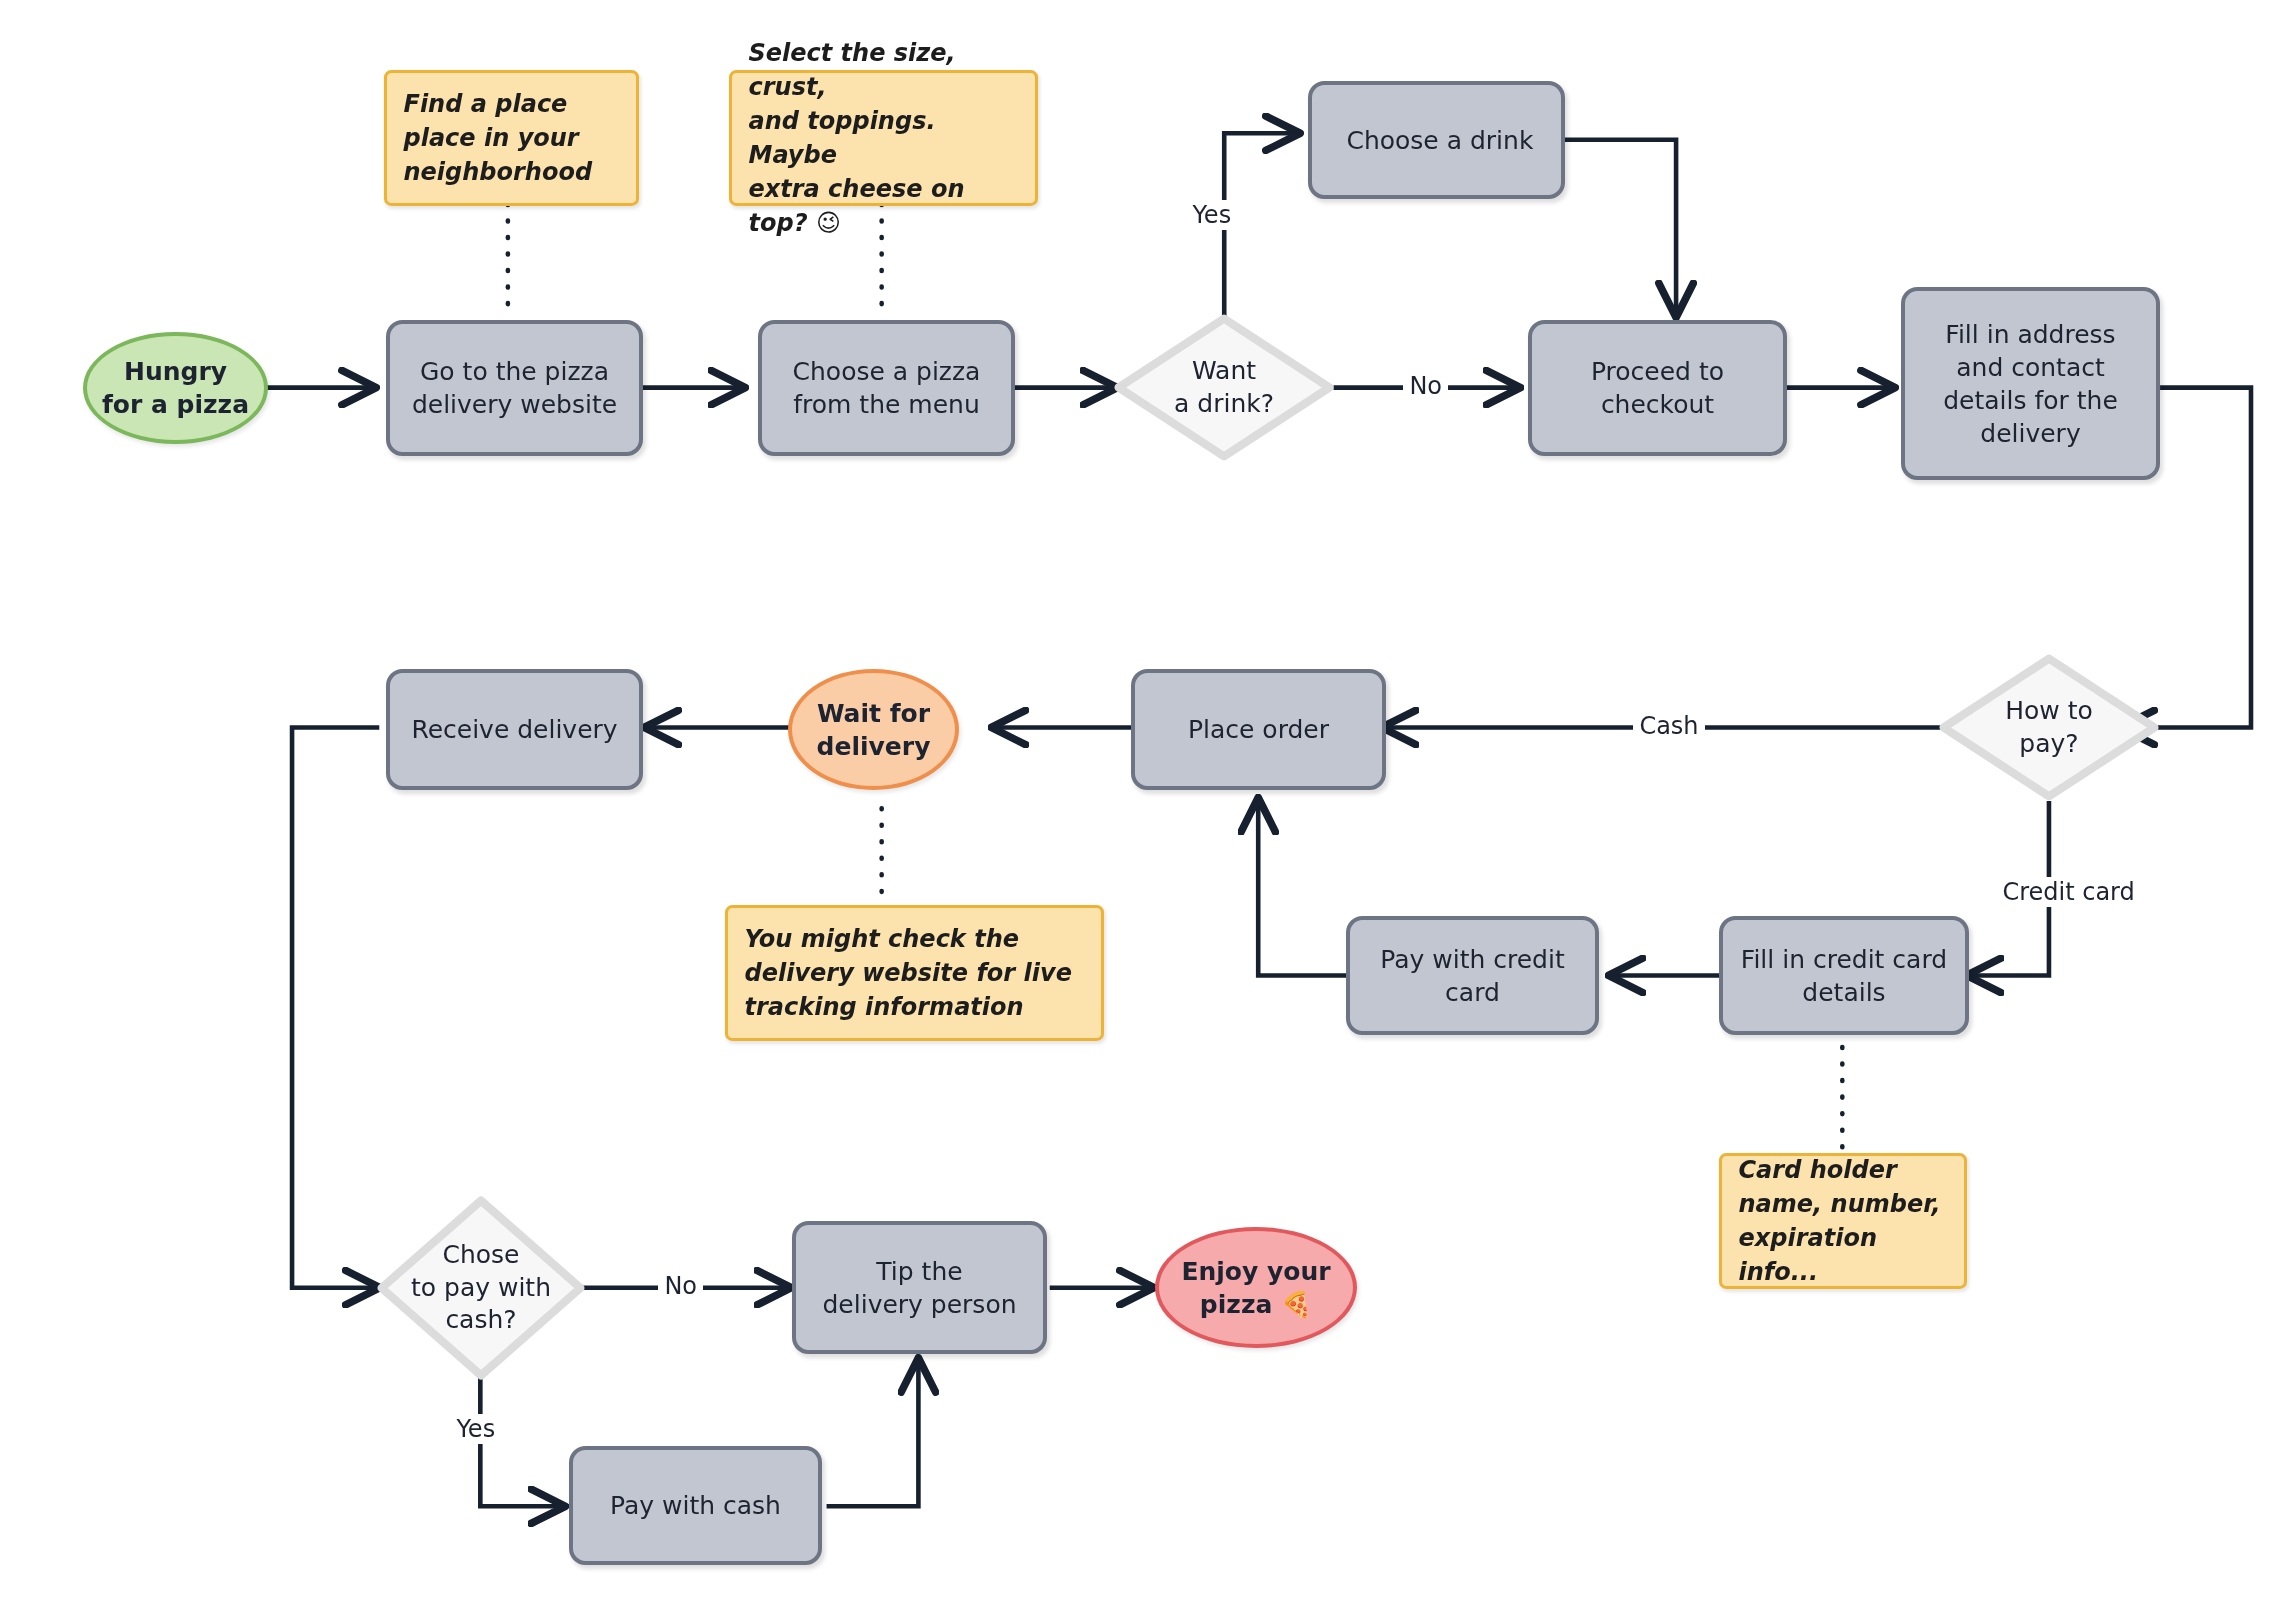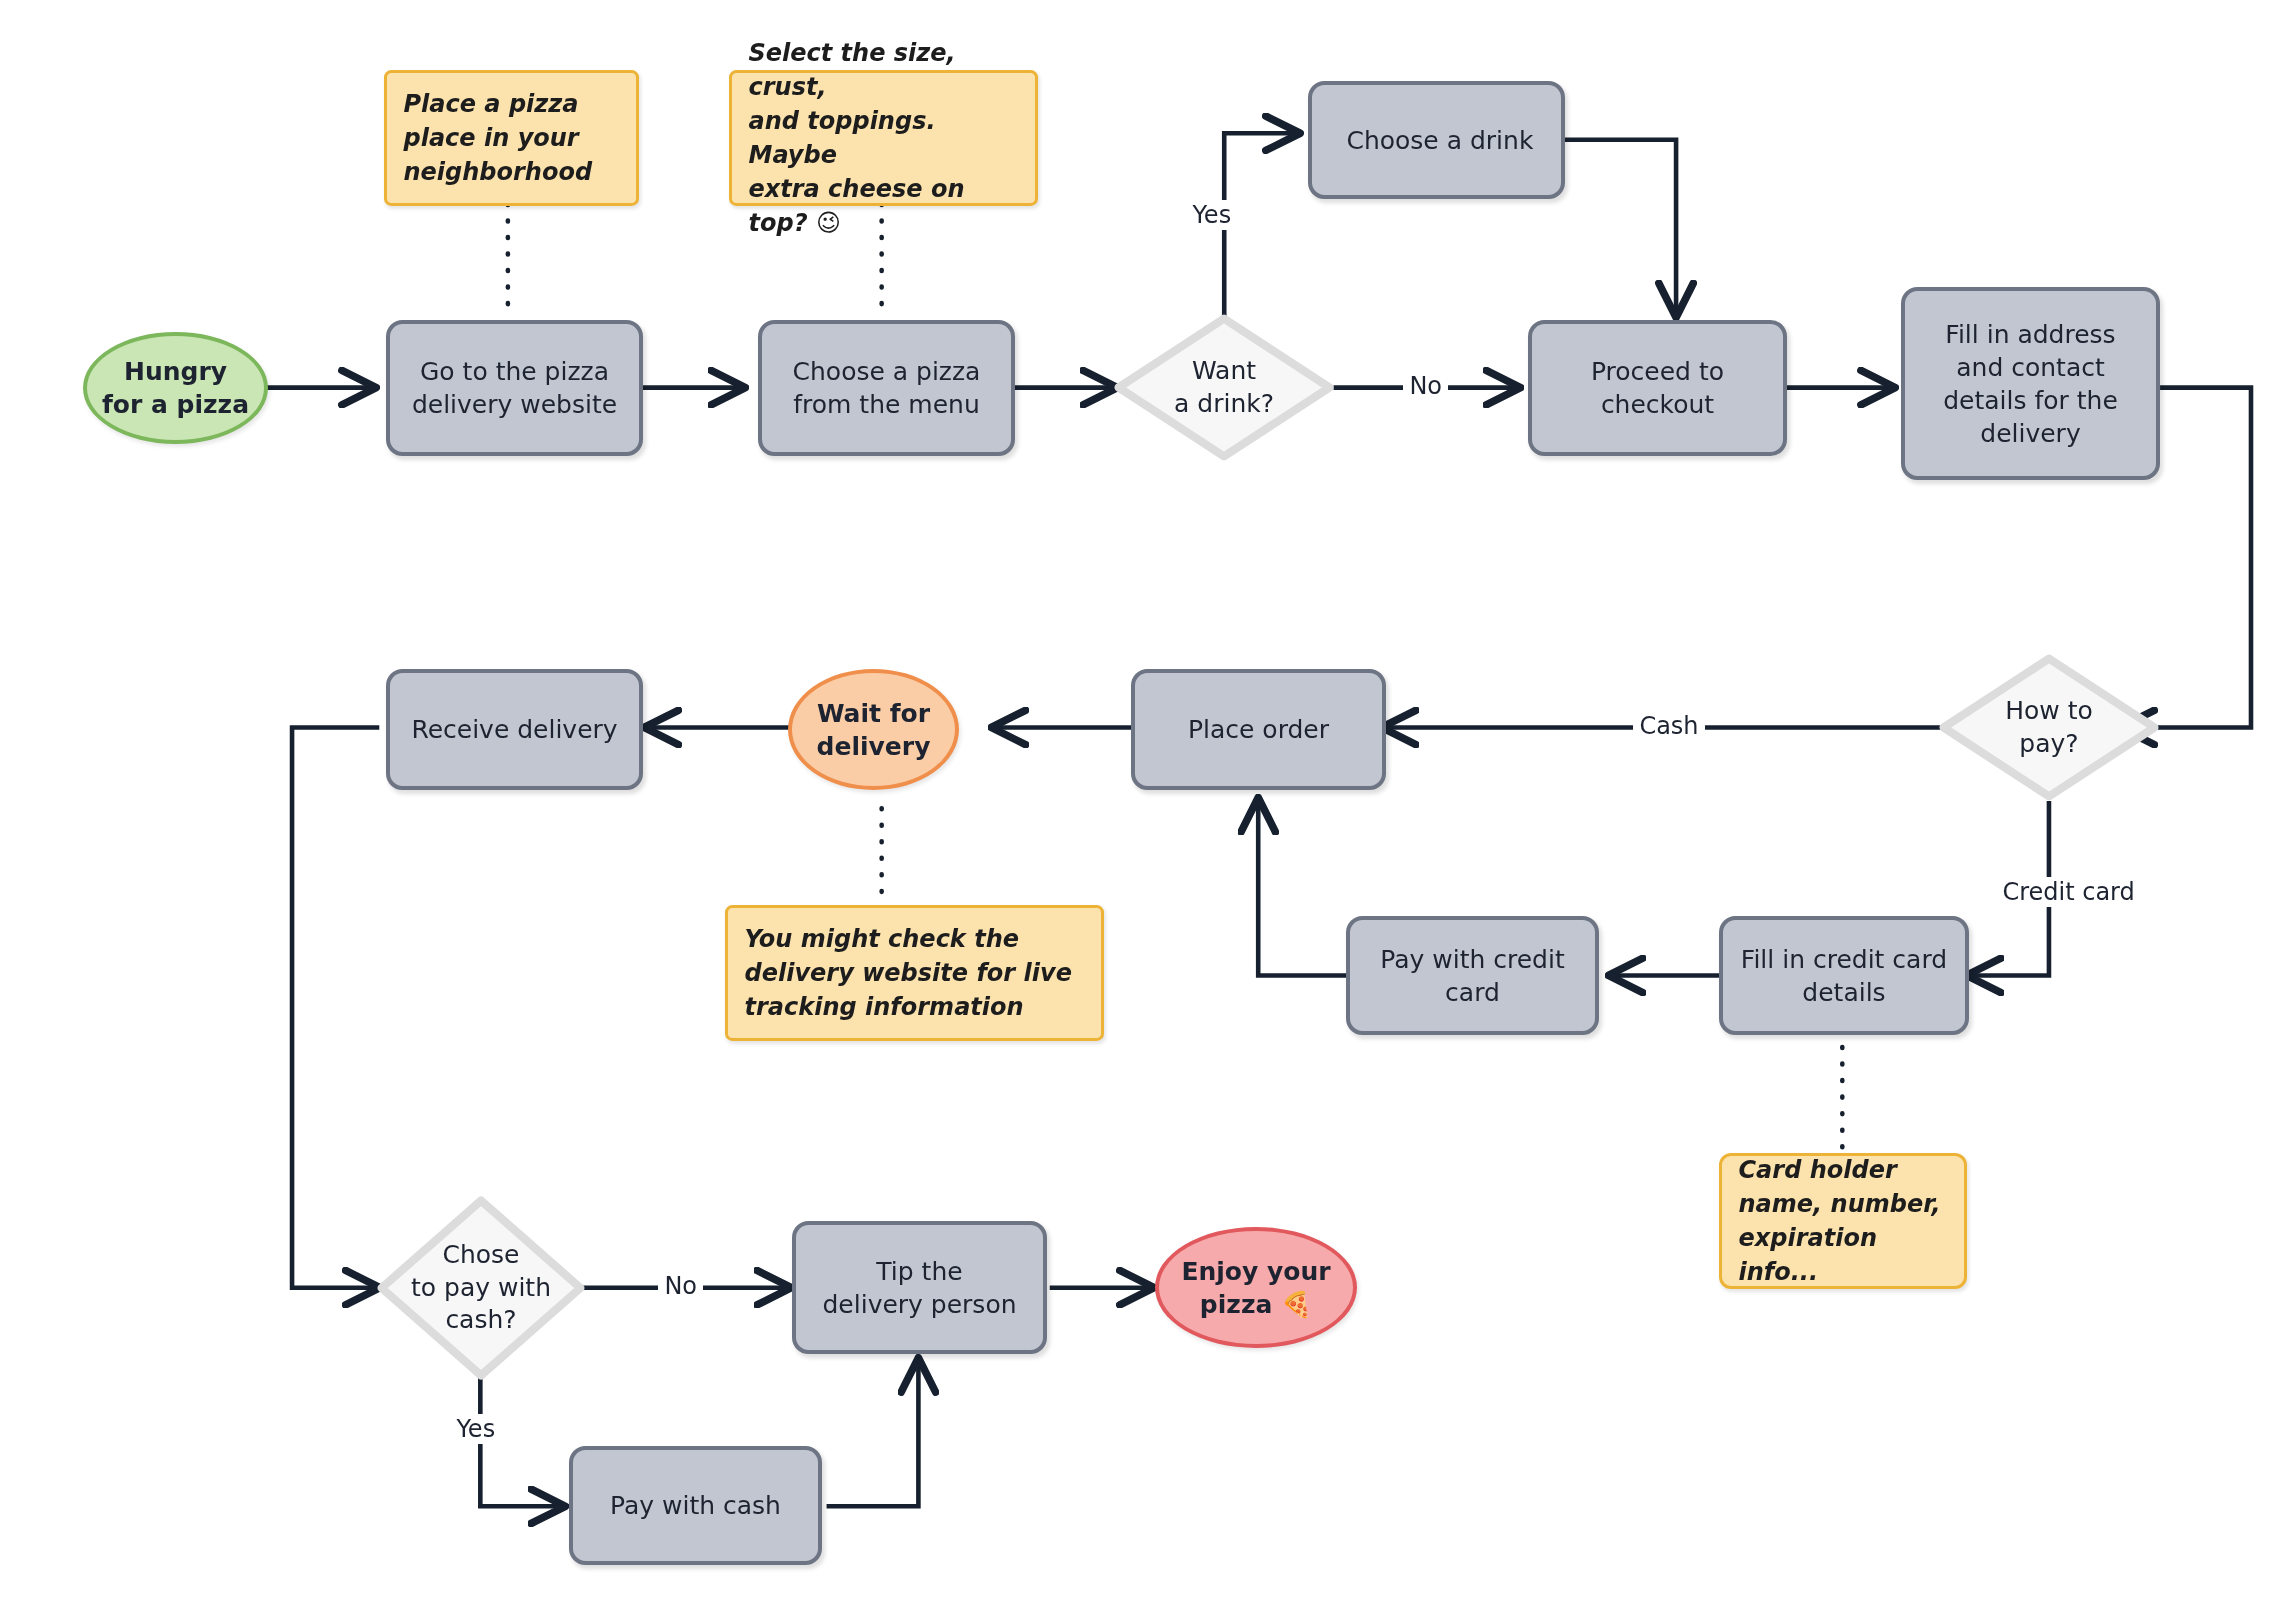--- a/index.html
+++ b/index.html
@@ -163,21 +163,21 @@
     <g fill="none" stroke="#16202e" stroke-width="5" stroke-linecap="round" stroke-dasharray="1 17">
       <path d="M 553 222 L 553 345"></path>
       <path d="M 960 222 L 960 345"></path>
       <path d="M 960 880 L 960 985"></path>
       <path d="M 2006 1140 L 2006 1255"></path>
     </g>
   </svg>
 
   <div class="node note" style="left:384px; top:70px; width:255px; height:136px;">
     <div>
-      <div>Place a pizza</div>
+      <div>Find a place</div>
       <div>place in your</div>
       <div>neighborhood</div>
     </div>
   </div>
 
   <div class="node note" style="left:729px; top:70px; width:309px; height:136px;">
     <div>
       <div>Select the size, crust,</div>
       <div>and toppings. Maybe</div>
       <div>extra cheese on top? 😉</div>
@@ -185,21 +185,21 @@
   </div>
 
   <div class="node note" style="left:725px; top:905px; width:379px; height:136px;">
     <div>
       <div>You might check the</div>
       <div>delivery website for live</div>
       <div>tracking information</div>
     </div>
   </div>
 
-  <div class="node note" style="left:1719px; top:1153px; width:248px; height:136px;border-radius:12px;">
+  <div class="node note" style="left:1719px; top:1153px; width:248px; height:136px;">
     <div>
       <div>Card holder</div>
       <div>name, number,</div>
       <div>expiration info...</div>
     </div>
   </div>
 
   <div class="node term start" style="left:83px; top:332px; width:185px; height:112px;">
     <div>
       <div>Hungry</div>

